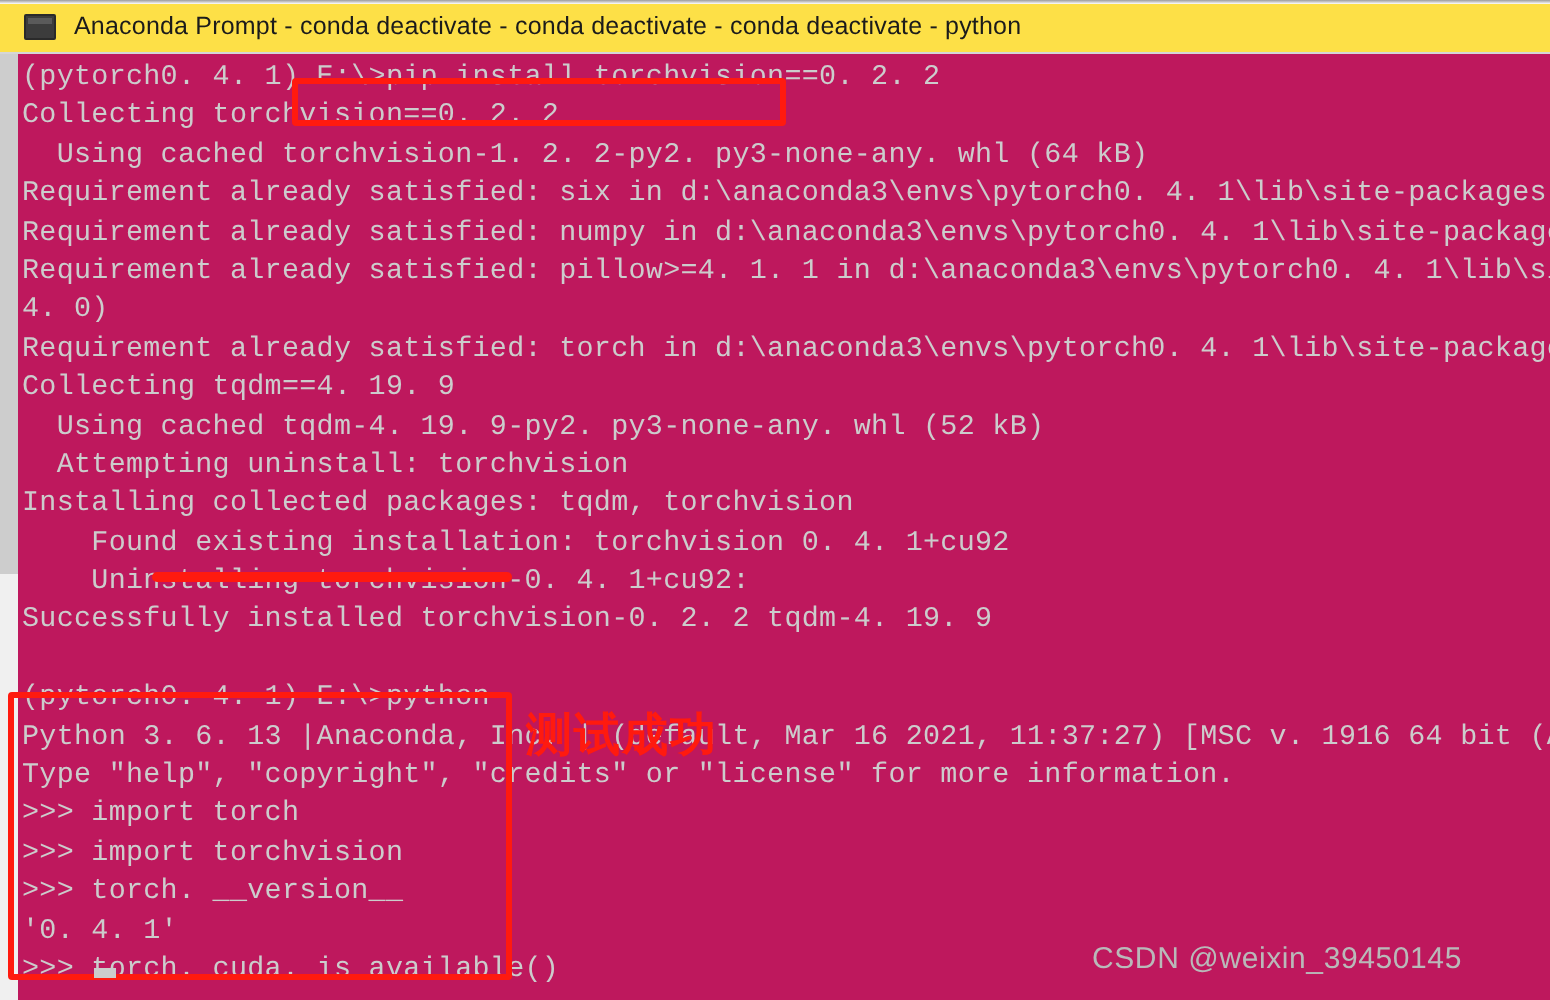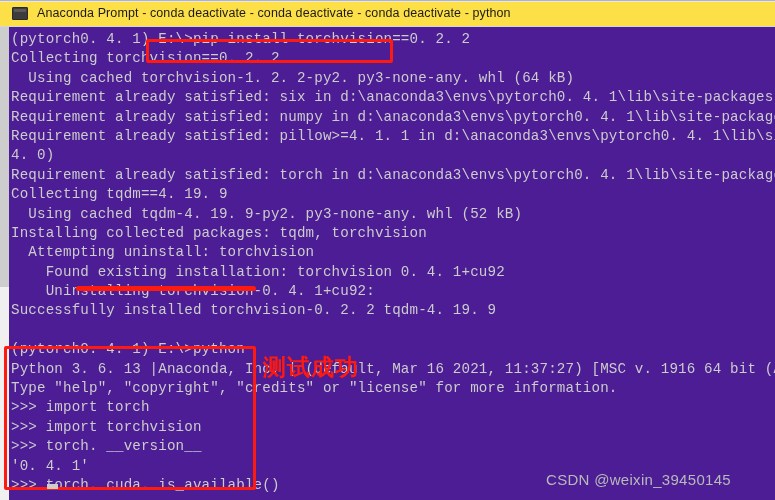--- a/index.html
+++ b/index.html
@@ -55,21 +55,21 @@
   }
   .scrollbar-track-lower{
     position:absolute;left:0;top:260px;width:9px;height:213px;
     background:#f0f0f0;
   }
 
   
   .console{
     position:absolute;left:9px;top:27px;
     width:766px;height:473px;
-    background:#4c1d95;
+    background:#be185d;
     overflow:hidden;
   }
   .lines{
     position:absolute;left:0;top:3px;width:100%;
   }
   .line{
     height:19.4px;line-height:19.4px;
     color:#cccccc;
     font-size:14.2px;
     white-space:pre;
@@ -134,22 +134,22 @@
         <div class="line">(pytorch0. 4. 1) E:\&gt;pip install torchvision==0. 2. 2</div>
         <div class="line">Collecting torchvision==0. 2. 2</div>
         <div class="line">  Using cached torchvision-1. 2. 2-py2. py3-none-any. whl (64 kB)</div>
         <div class="line">Requirement already satisfied: six in d:\anaconda3\envs\pytorch0. 4. 1\lib\site-packages (from torchvisi</div>
         <div class="line">Requirement already satisfied: numpy in d:\anaconda3\envs\pytorch0. 4. 1\lib\site-packages (from torchvi</div>
         <div class="line">Requirement already satisfied: pillow&gt;=4. 1. 1 in d:\anaconda3\envs\pytorch0. 4. 1\lib\site-packages (from</div>
         <div class="line">4. 0)</div>
         <div class="line">Requirement already satisfied: torch in d:\anaconda3\envs\pytorch0. 4. 1\lib\site-packages (from torchvi</div>
         <div class="line">Collecting tqdm==4. 19. 9</div>
         <div class="line">  Using cached tqdm-4. 19. 9-py2. py3-none-any. whl (52 kB)</div>
+        <div class="line">  Attempting uninstall: torchvision</div>
         <div class="line">Installing collected packages: tqdm, torchvision</div>
-        <div class="line">  Attempting uninstall: torchvision</div>
         <div class="line">    Found existing installation: torchvision 0. 4. 1+cu92</div>
         <div class="line">    Uninstalling torchvision-0. 4. 1+cu92:</div>
         <div class="line">Successfully installed torchvision-0. 2. 2 tqdm-4. 19. 9</div>
         <div class="line"></div>
         <div class="line">(pytorch0. 4. 1) E:\&gt;python</div>
         <div class="line">Python 3. 6. 13 |Anaconda, Inc. | (default, Mar 16 2021, 11:37:27) [MSC v. 1916 64 bit (AMD64)] on win32</div>
         <div class="line">Type "help", "copyright", "credits" or "license" for more information.</div>
         <div class="line">&gt;&gt;&gt; import torch</div>
         <div class="line">&gt;&gt;&gt; import torchvision</div>
         <div class="line">&gt;&gt;&gt; torch. __version__</div>

